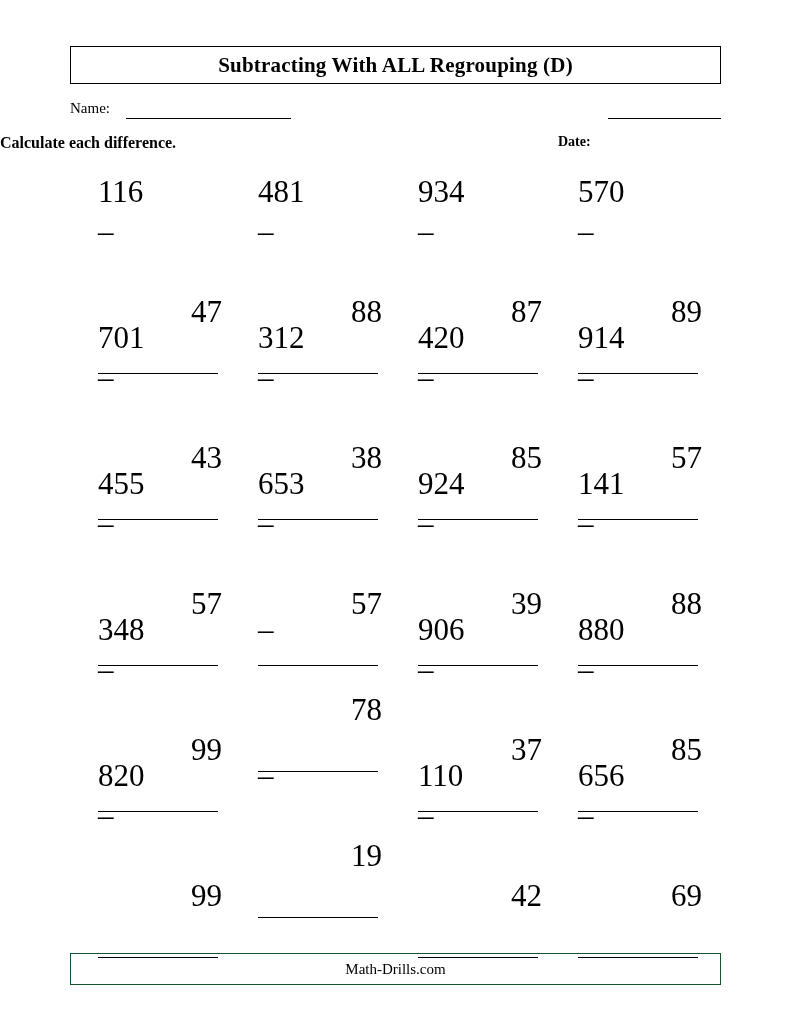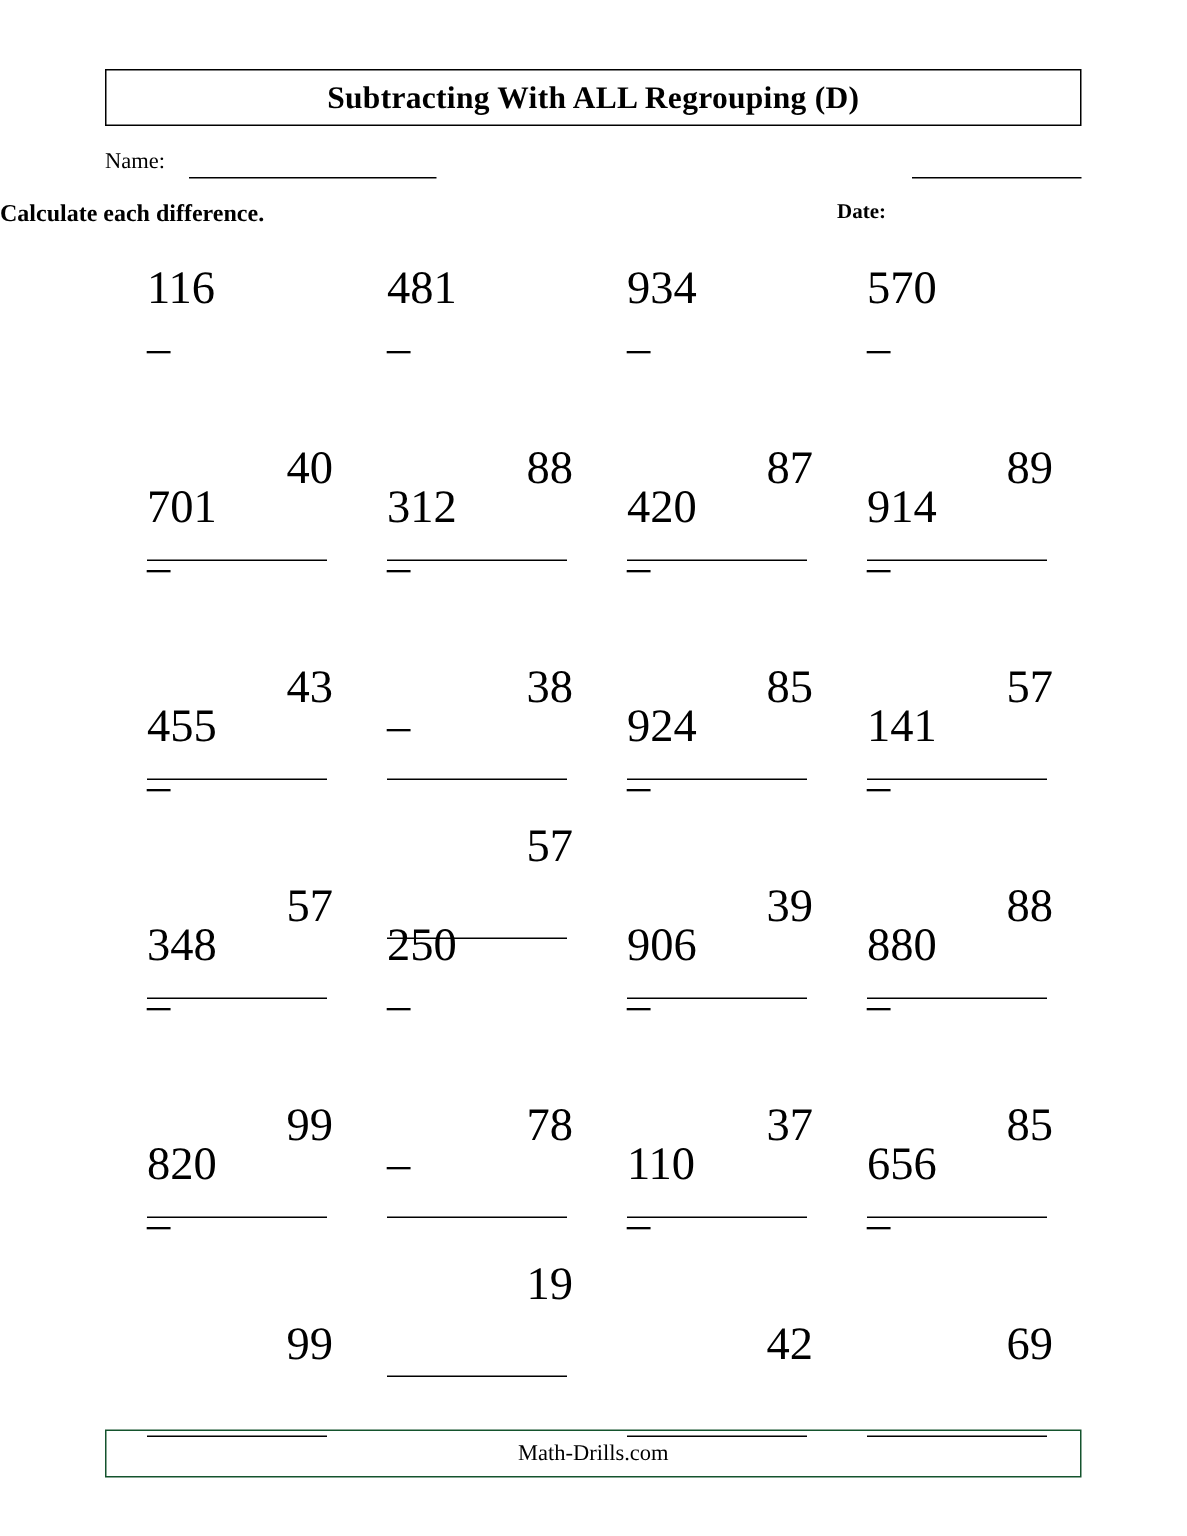--- a/index.html
+++ b/index.html
@@ -170,21 +170,21 @@
   <div class="instruction">Calculate each difference.</div>
 
   <div class="grid">
 
     <div class="prow">
       <div class="cell">
         <div class="problem">
           <div class="line1">116</div>
           <div class="line2">
             <span class="op">–</span>
-            <span>40</span>
+            <span>47</span>
           </div>
           <div class="rule"></div>
         </div>
       </div>
       <div class="cell">
         <div class="problem">
           <div class="line1">481</div>
           <div class="line2">
             <span class="op">–</span>
             <span>88</span>
@@ -263,20 +263,21 @@
           <div class="line1">455</div>
           <div class="line2">
             <span class="op">–</span>
             <span>57</span>
           </div>
           <div class="rule"></div>
         </div>
       </div>
       <div class="cell">
         <div class="problem">
+          <div class="line1">653</div>
           <div class="line2">
             <span class="op">–</span>
             <span>57</span>
           </div>
           <div class="rule"></div>
         </div>
       </div>
       <div class="cell">
         <div class="problem">
           <div class="line1">924</div>
@@ -305,21 +306,20 @@
           <div class="line1">348</div>
           <div class="line2">
             <span class="op">–</span>
             <span>99</span>
           </div>
           <div class="rule"></div>
         </div>
       </div>
       <div class="cell">
         <div class="problem">
-          <div class="line1">250</div>
           <div class="line2">
             <span class="op">–</span>
             <span>78</span>
           </div>
           <div class="rule"></div>
         </div>
       </div>
       <div class="cell">
         <div class="problem">
           <div class="line1">906</div>

